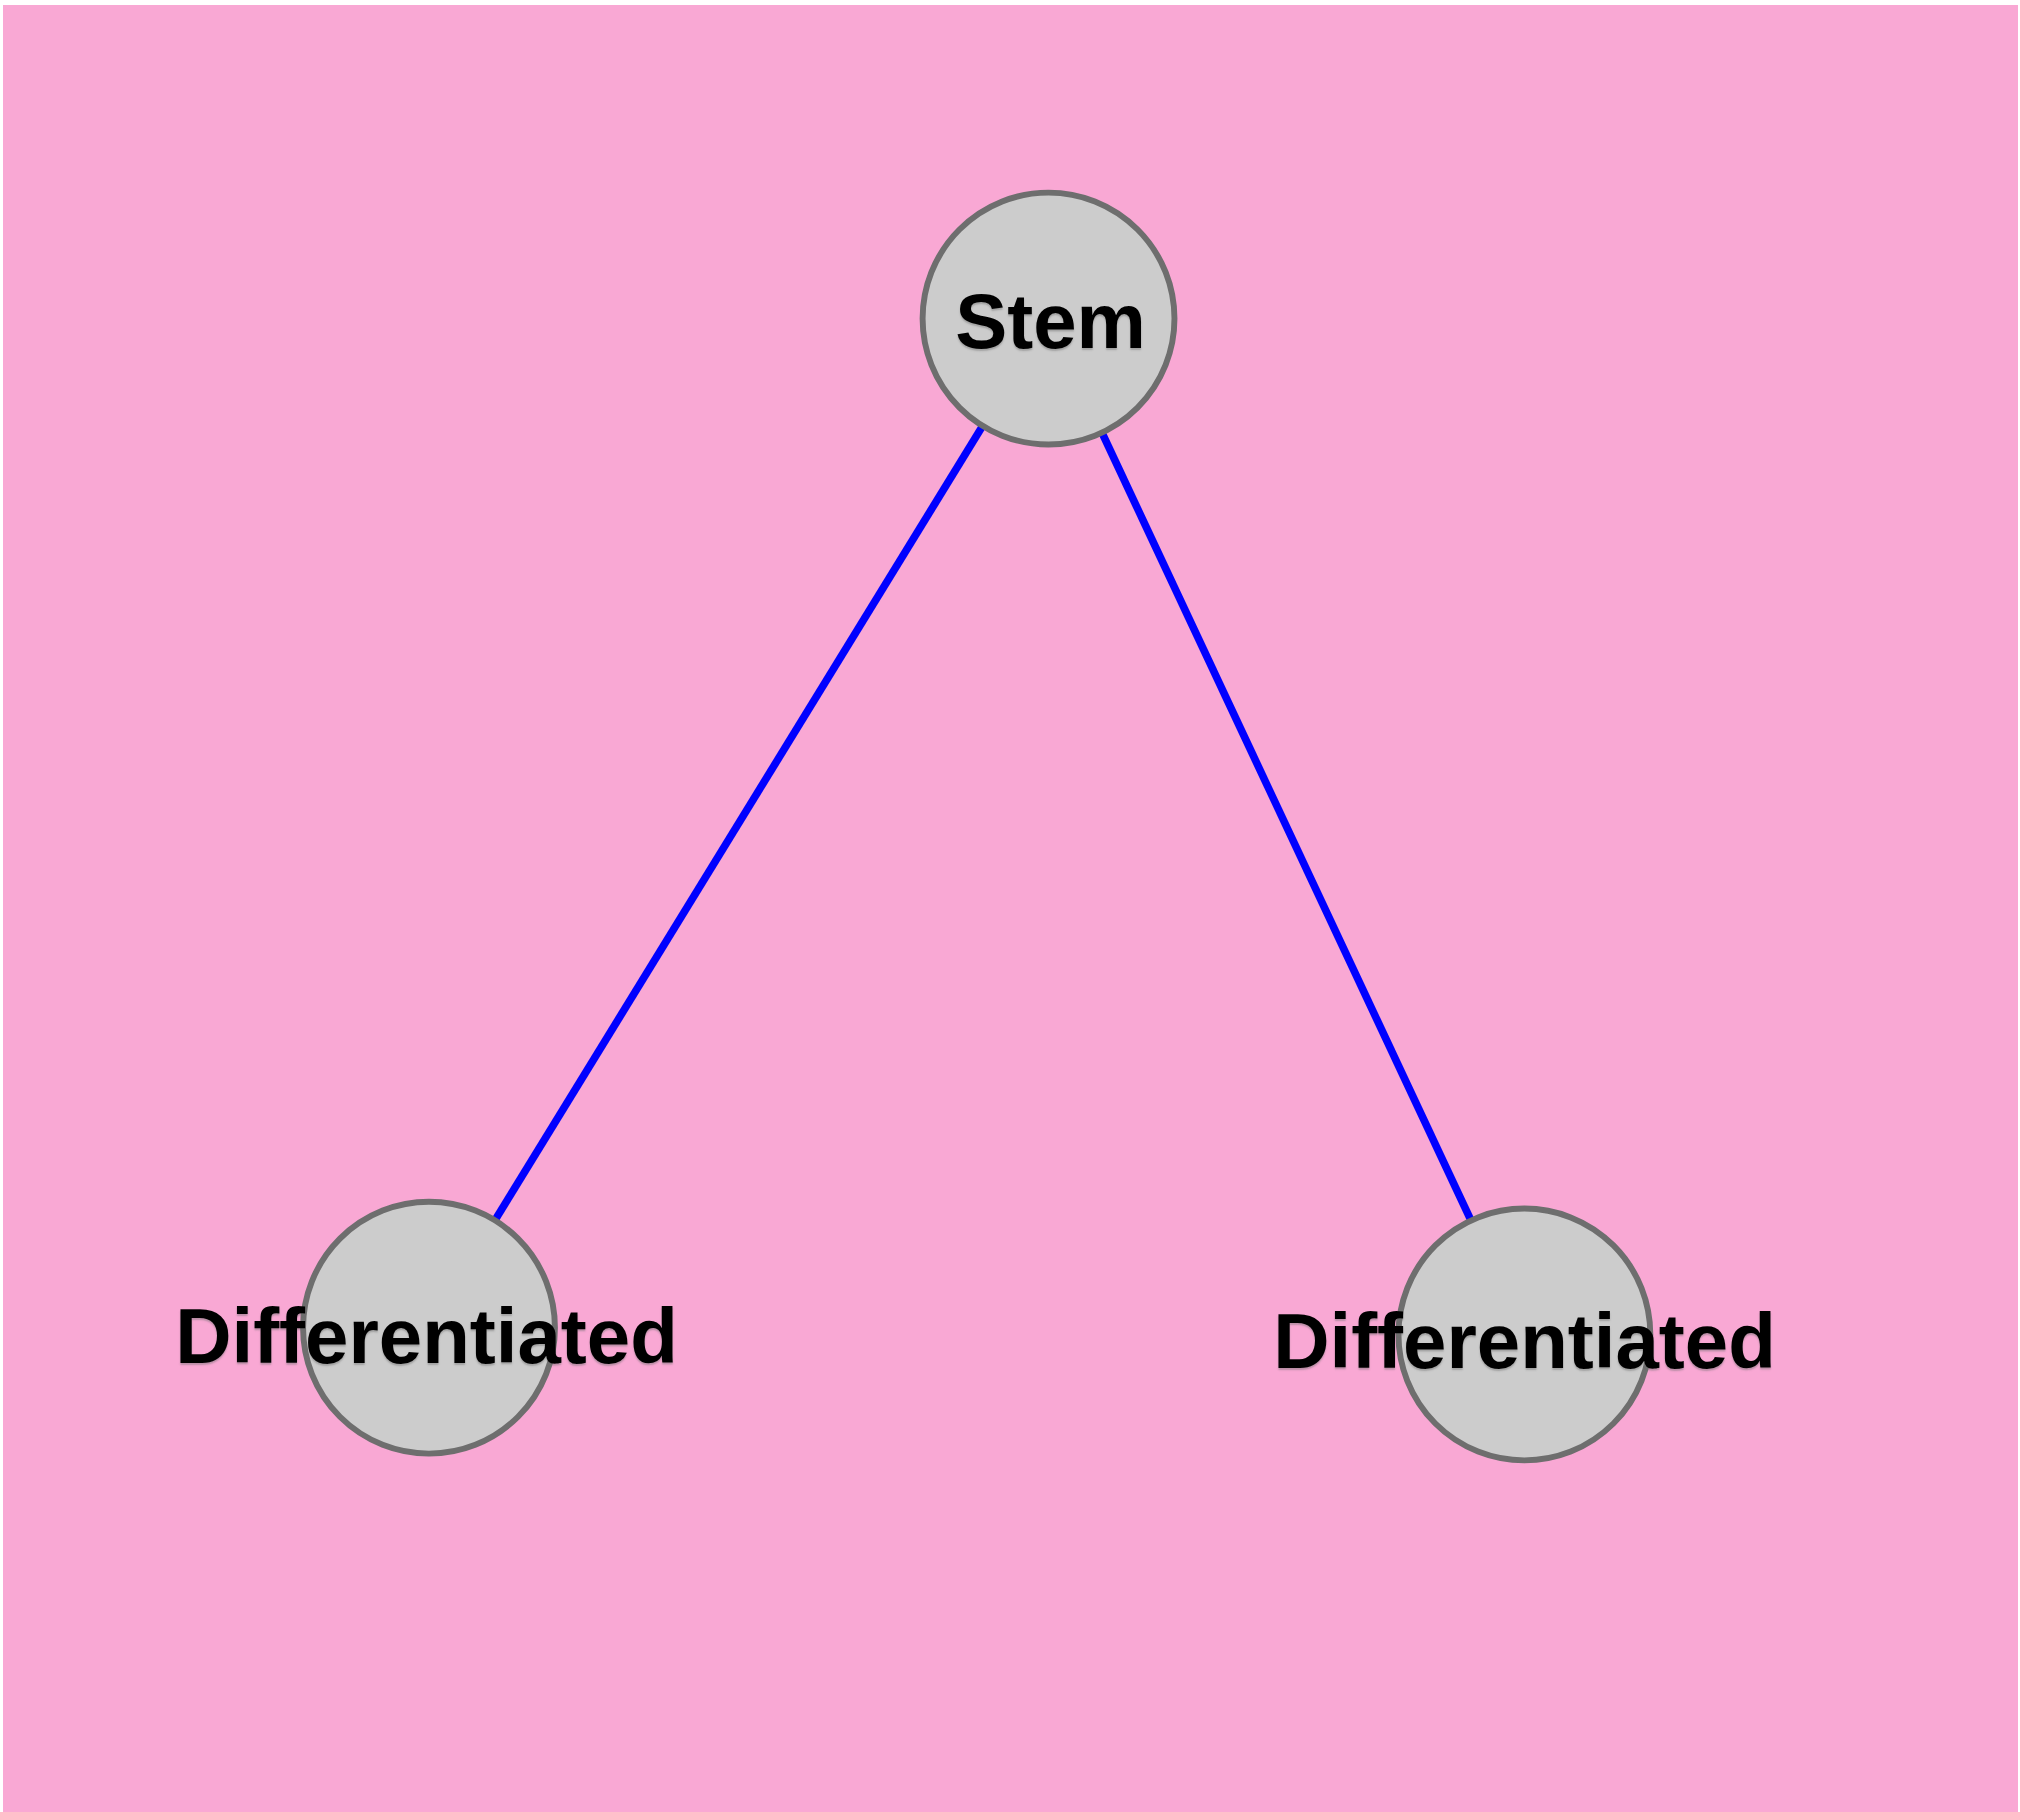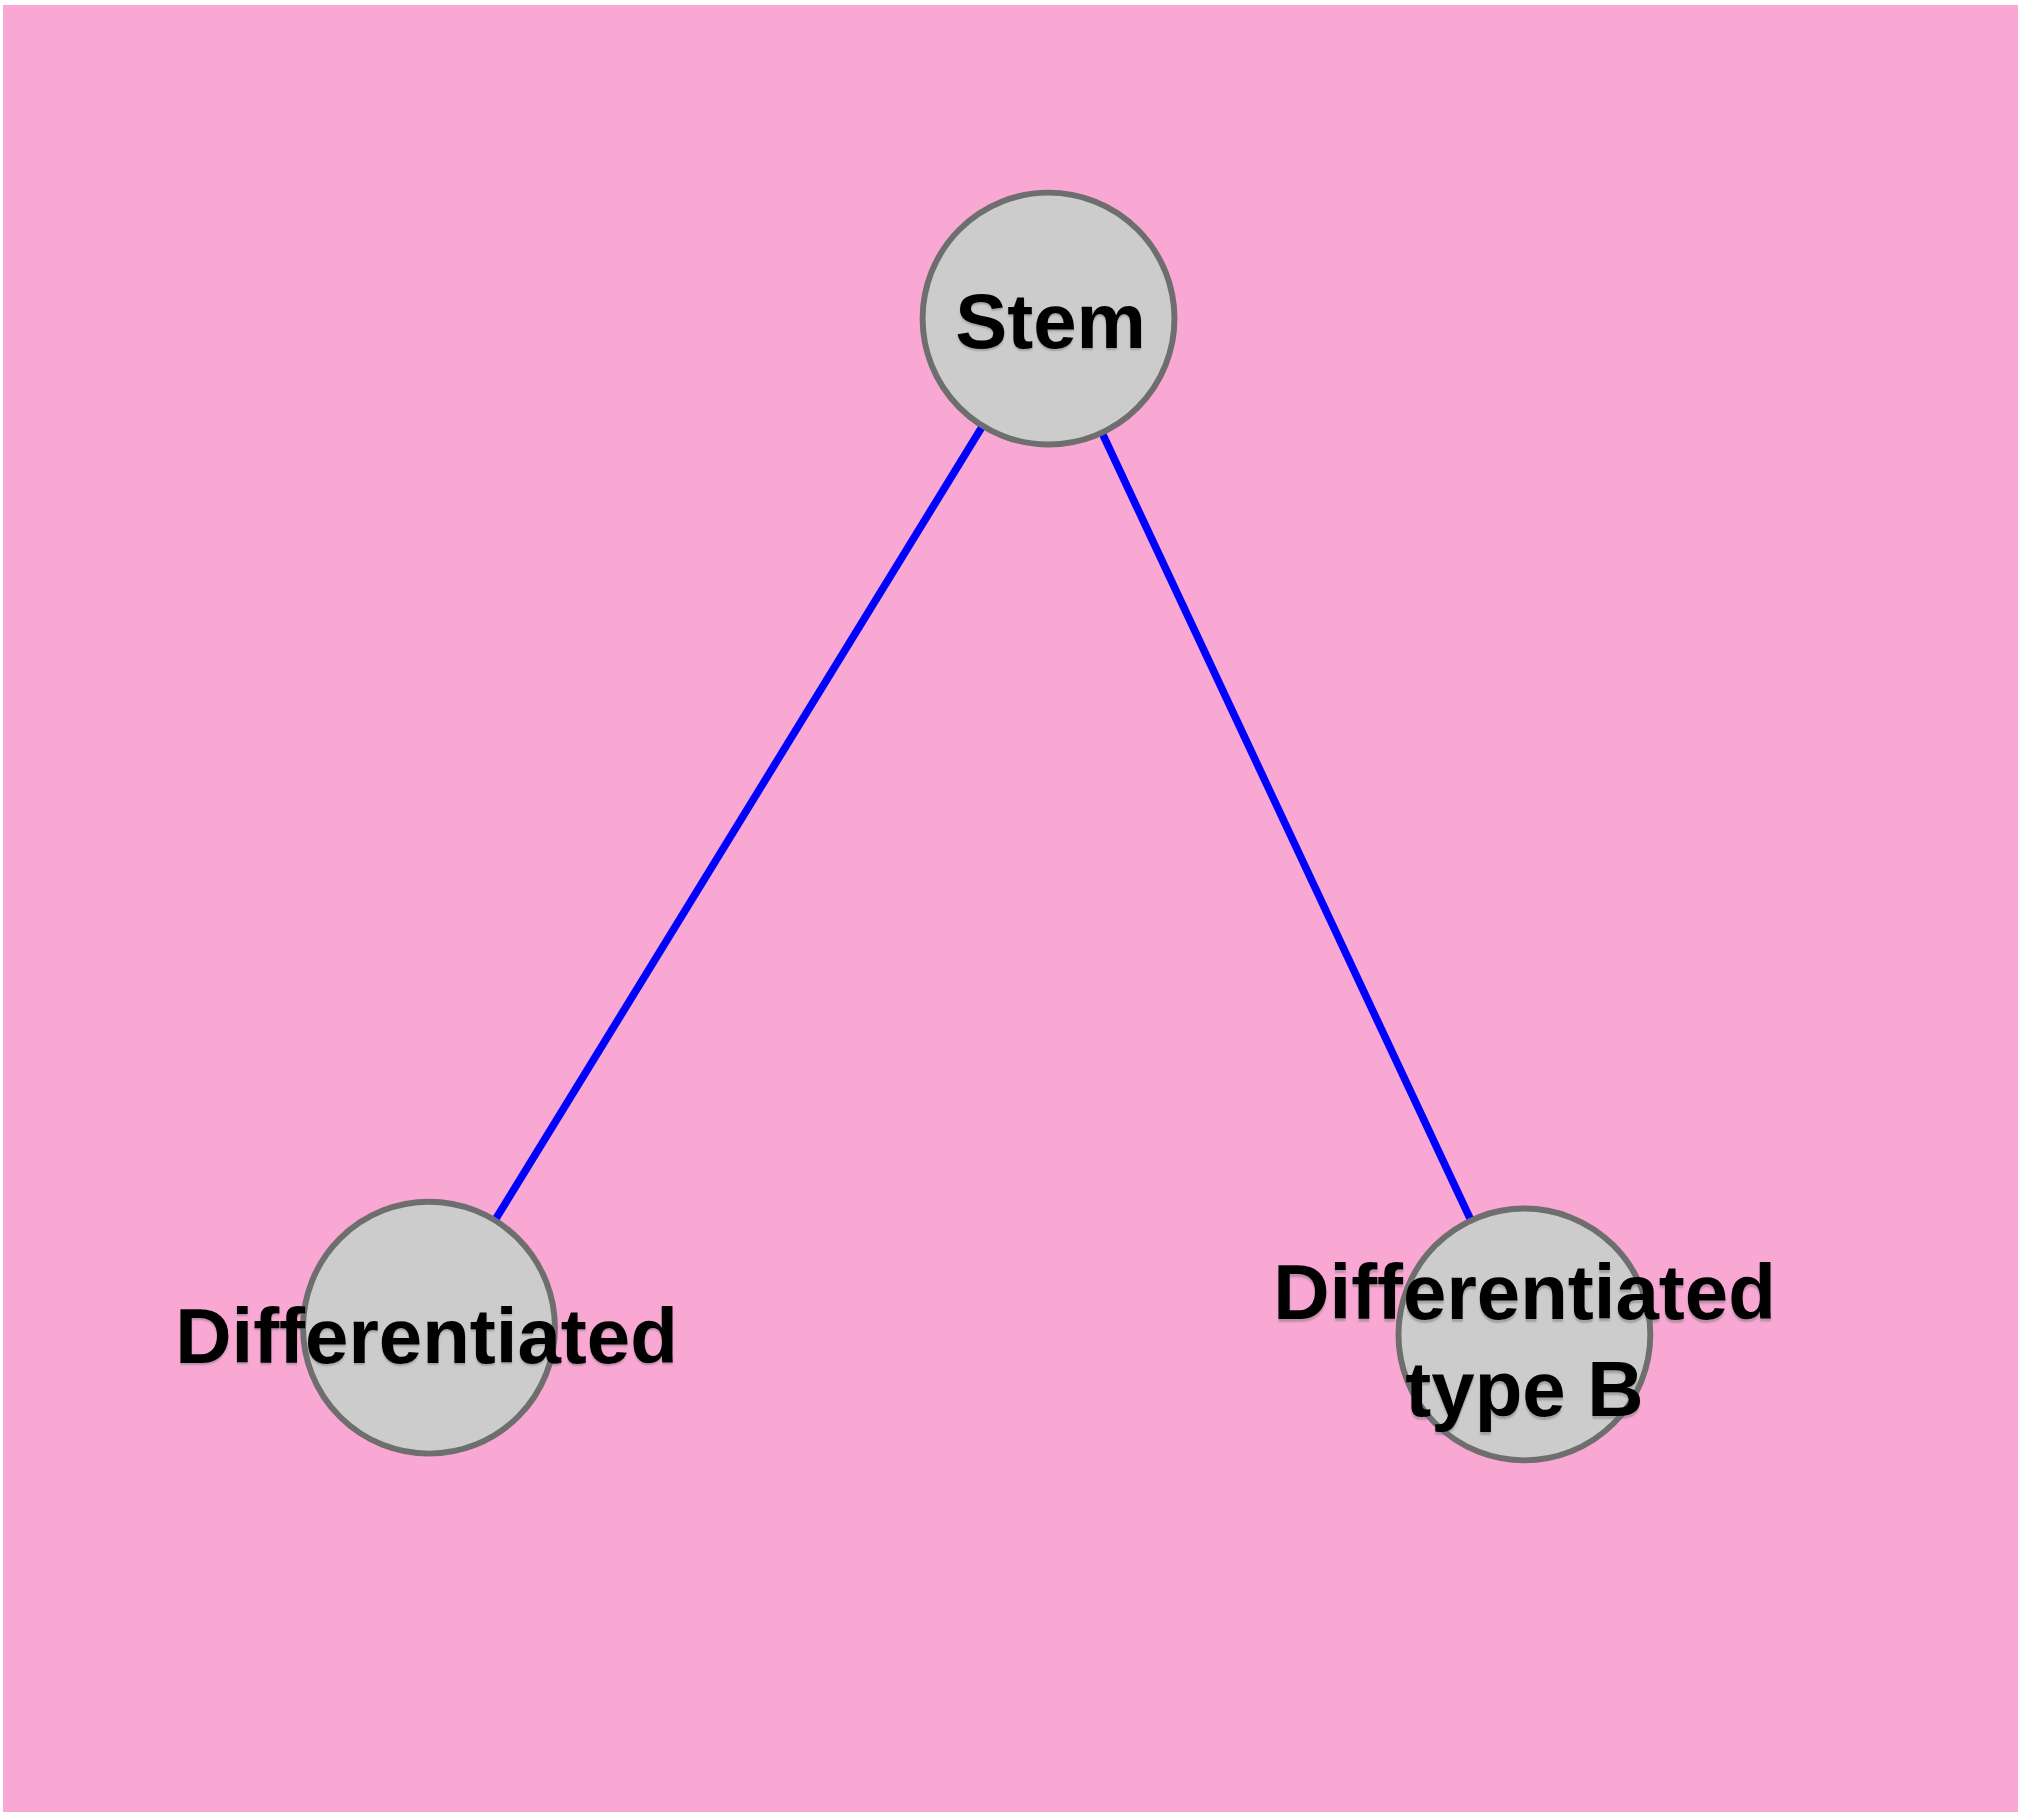--- a/index.html
+++ b/index.html
@@ -75,18 +75,17 @@
     <div class="node-label" style="left:1048px; top:316px;">
       <span>Stem</span>
     </div>
 
     <div class="node-label" style="left:424px; top:1331px;">
       <span>Differentiated</span>
     </div>
 
     <div class="node-label" style="left:1522px; top:1336px;">
       <span>Differentiated</span>
-      <span>type B</span>
     </div>
 
   </div>
 </div>
 
 
 </body></html>

